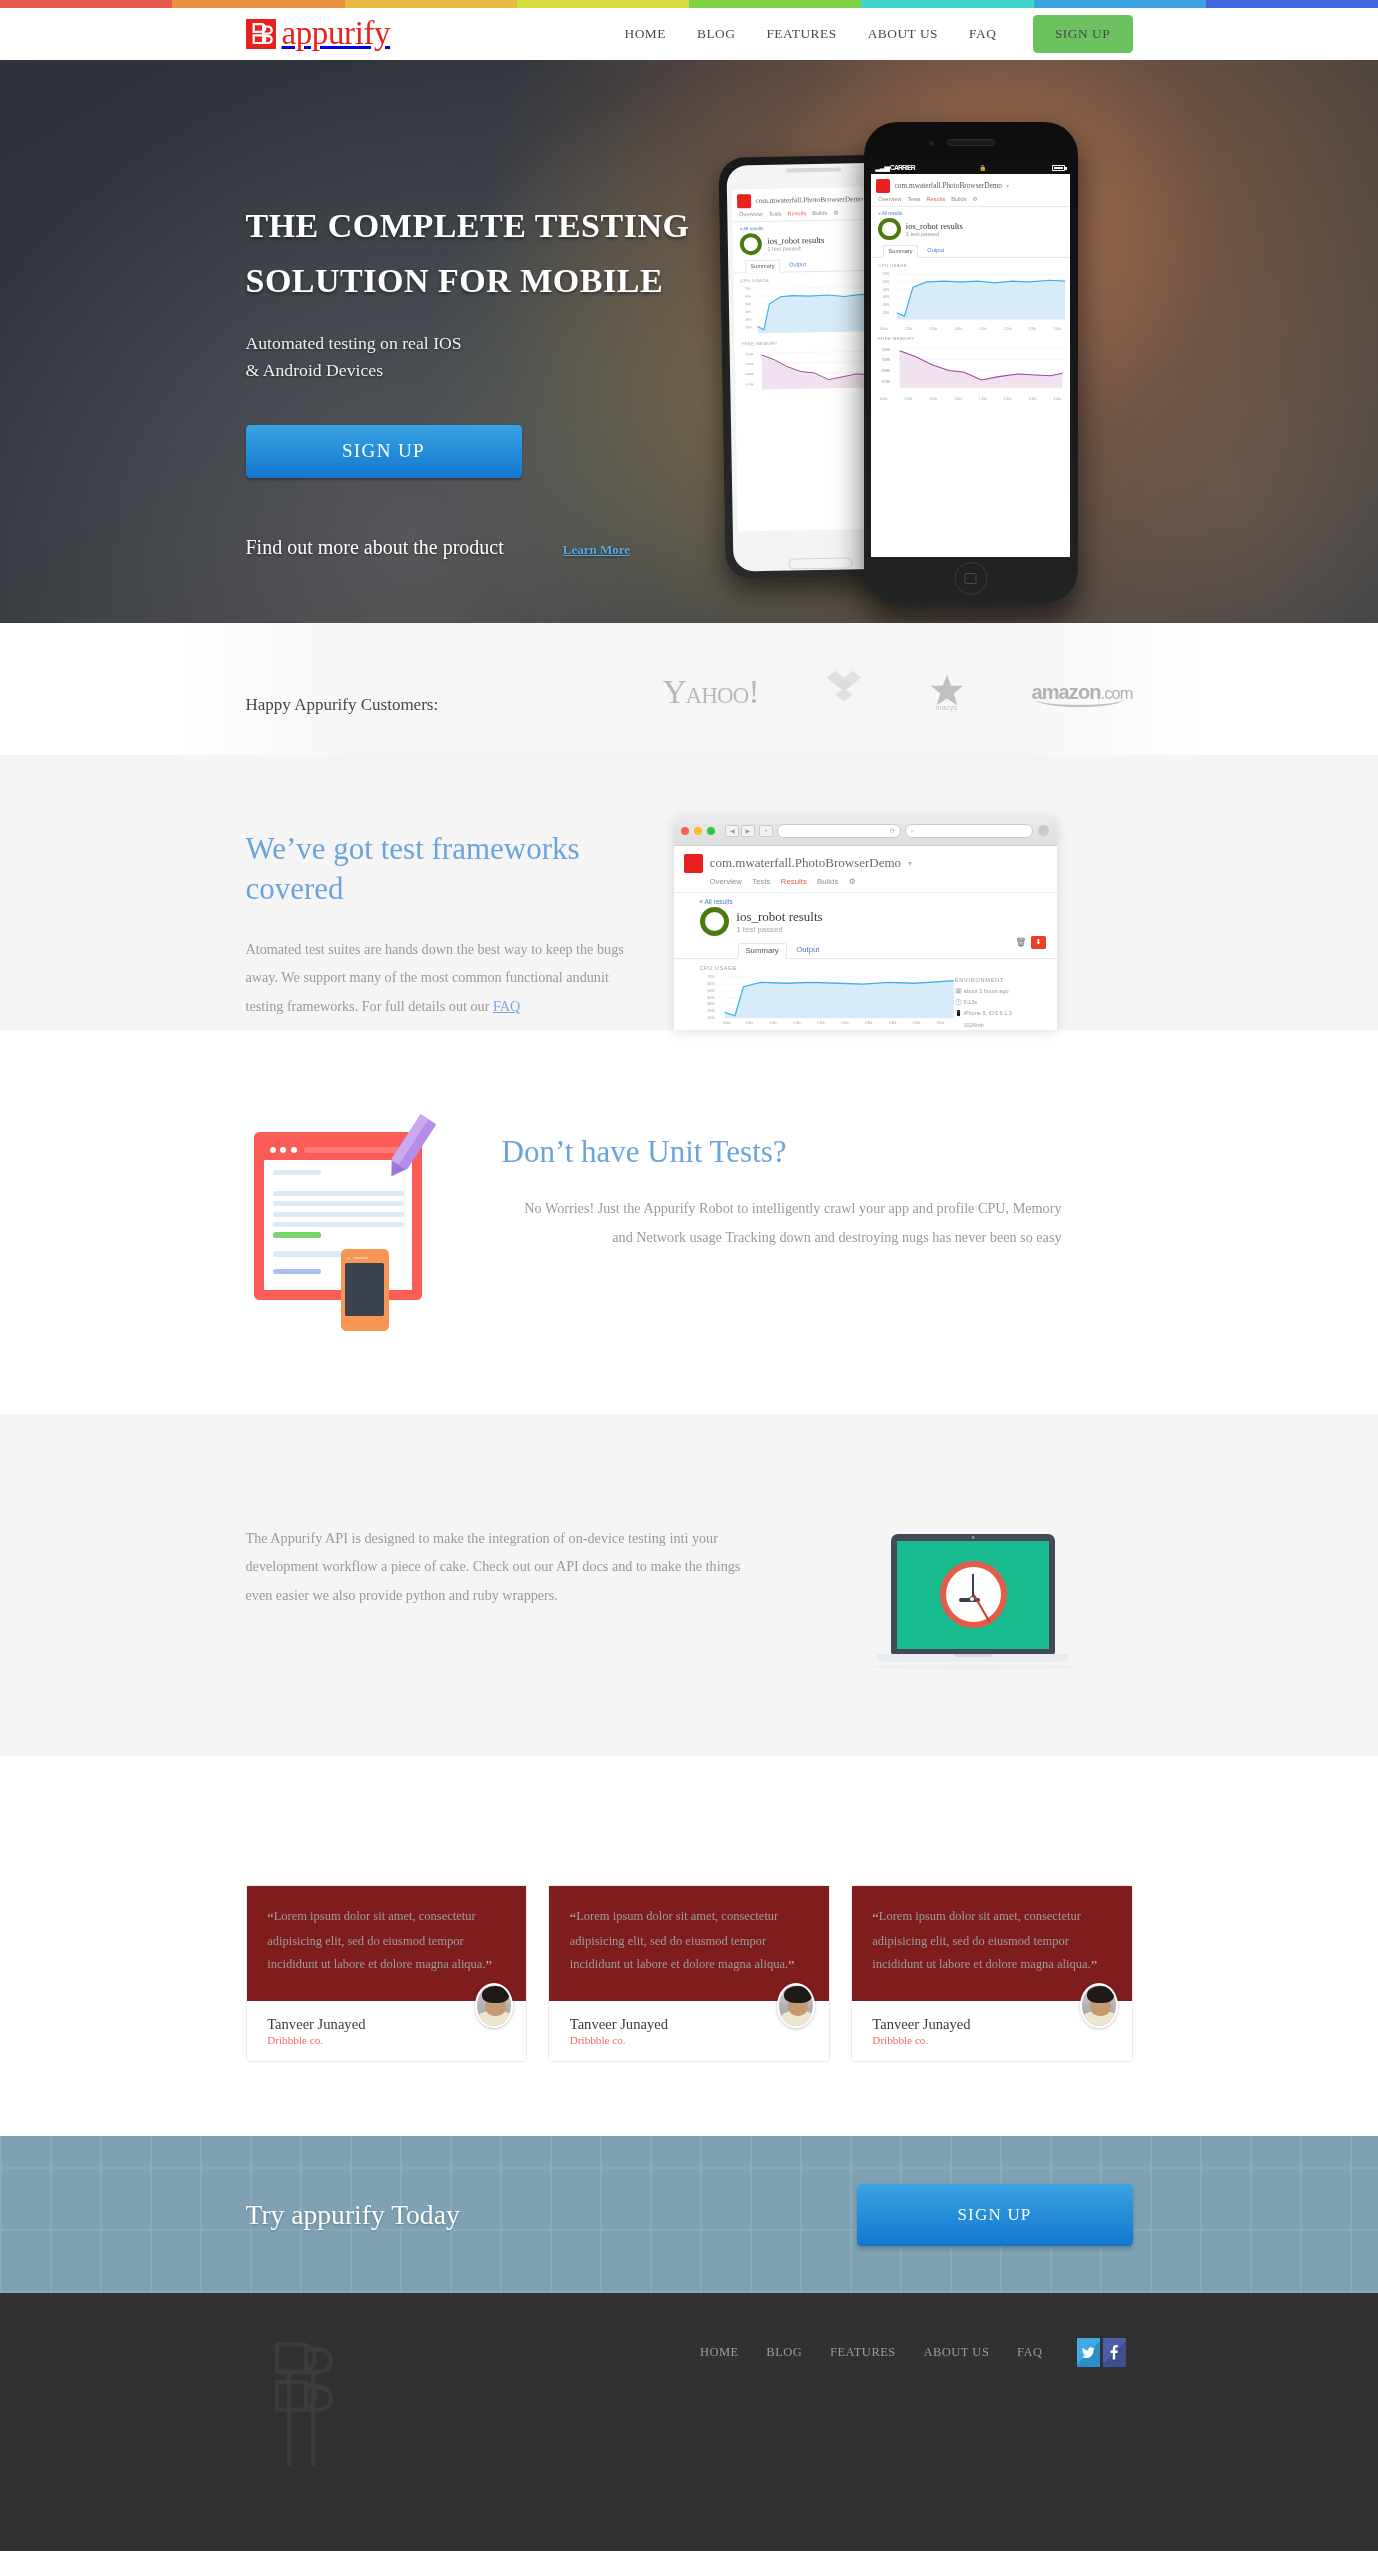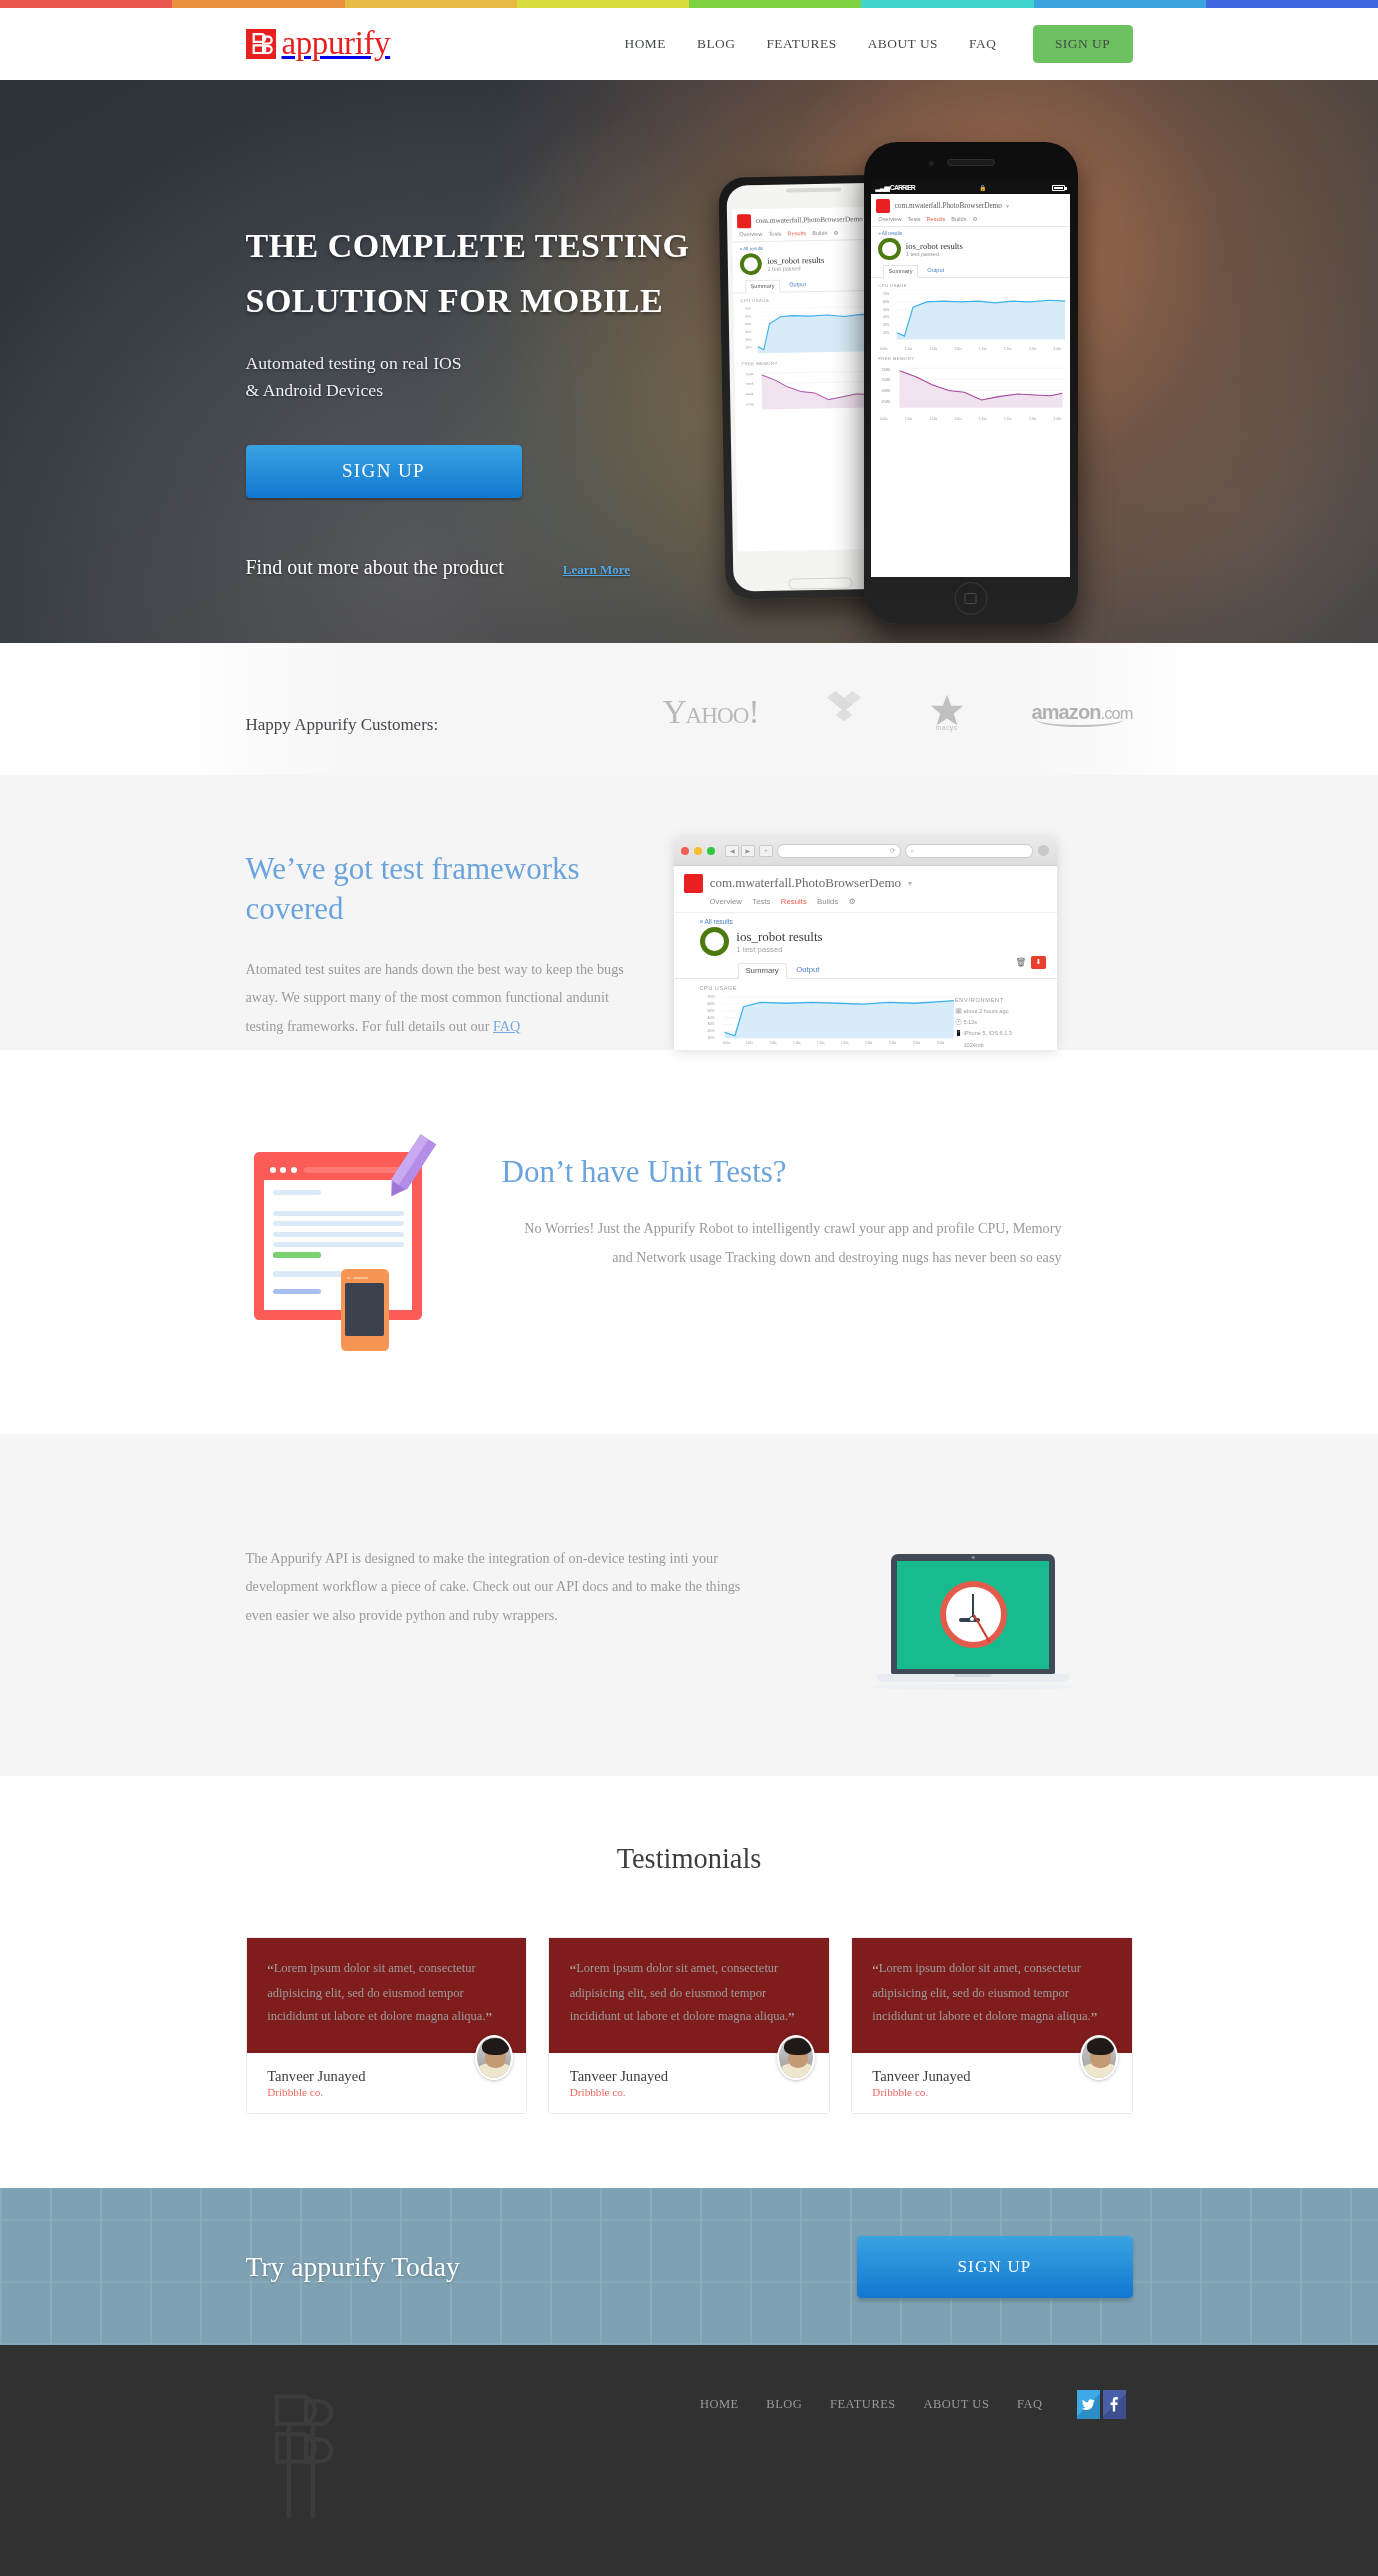--- a/index.html
+++ b/index.html
@@ -11,21 +11,21 @@
     overflow-x: hidden;
   }
   .page { width: 1378px; position: relative; }
 
   
   .rainbow { display: flex; height: 7.8px; width: 100%; }
   .rainbow span { flex: 1 1 0; height: 7.8px; }
 
   
   .header {
-    height: 72px; background: #fff; display: flex; align-items: center;
+    height: 52px; background: #fff; display: flex; align-items: center;
     position: relative; z-index: 5;
   }
   .hdr-inner { width: 887px; margin: 0 auto; display: flex; align-items: center; }
   .logo { display: flex; align-items: center; gap: 6px; }
   .logo-mark {
     width: 30px; height: 30px; background: #e8201f; border-radius: 1.7px;
     position: relative; display: block;
   }
   .logo-mark svg { display: block; }
   .logo-word {
@@ -743,21 +743,20 @@
           </div>
           <div class="laptop-base"></div>
           <div class="laptop-shadow"></div>
         </div>
       </div>
     </div>
   </section>
 
   <section class="testi">
     <div class="sec-inner">
-      <h3>Testimonials</h3>
       <div class="testi-grid">
         <div class="tcard">
           <div class="tcard-q">
               <p><span class="qm">“</span><span>Lorem ipsum dolor sit amet, consectetur adipisicing elit, sed do eiusmod tempor incididunt ut labore et dolore magna aliqua.</span><span class="qm">”</span></p>
             </div>
           <div class="tcard-f">
             <h5>Tanveer Junayed</h5>
             <span>Dribbble co.</span>
           </div>
           <div class="avatar">

